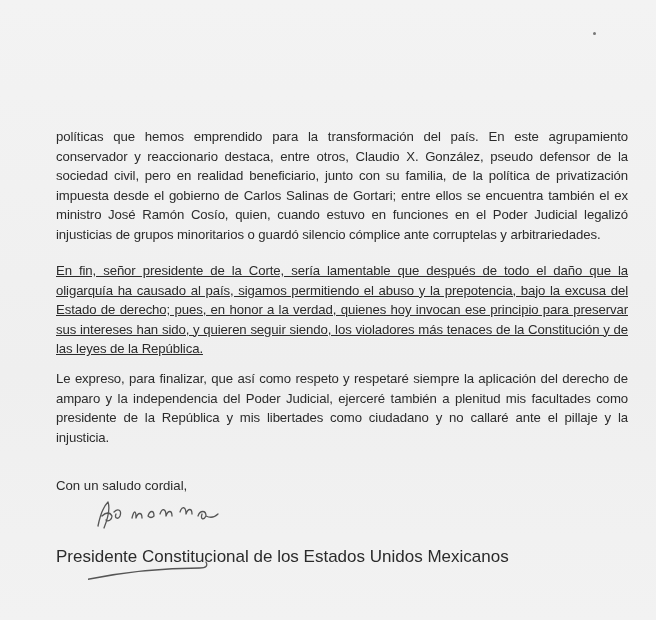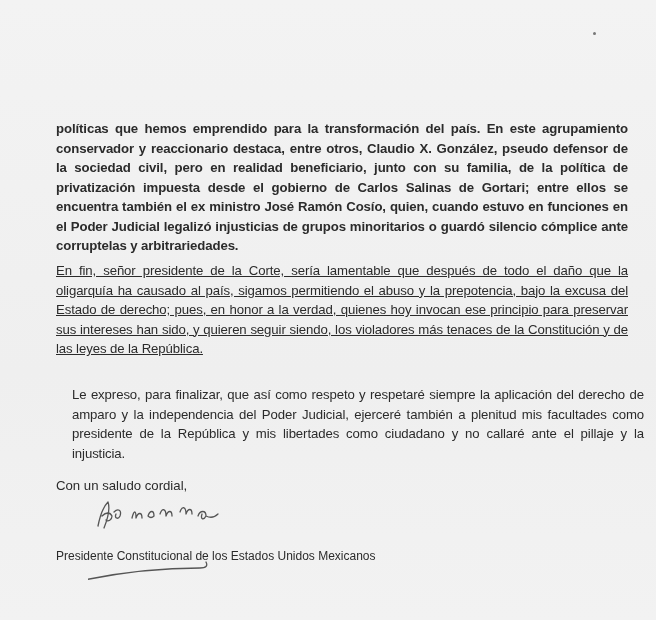--- a/index.html
+++ b/index.html
@@ -30,21 +30,21 @@
   }
   .body-text {
     position: absolute;
     left: 56px;
     width: 572px;
     font-size: 13.2px;
     line-height: 19.5px;
     text-align: justify;
     letter-spacing: -0.1px;
   }
-  .para-1 { top: 119px; font-weight: bold; }
+  .para-1 { top: 127px; }
   .para-2 { top: 261px; text-decoration: underline; }
   .para-3 { top: 369px; }
   .closing {
     position: absolute;
     left: 56px;
     top: 476px;
     font-size: 13.2px;
     line-height: 19.5px;
     text-align: right;
   }
@@ -52,42 +52,42 @@
     position: absolute;
     left: 56px;
     top: 528px;
     font-size: 13.2px;
     line-height: 19.5px;
   }
   .signer-title {
     position: absolute;
     left: 56px;
     top: 547px;
-    font-size: 12px;
+    font-size: 17px;
     line-height: 19.5px;
   }
   .signature {
     position: absolute;
     left: 88px;
     top: 498px;
     width: 150px;
     height: 92px;
   }
 </style>
 </head>
 <body>
 
 <div class="page">
   <div class="speck"></div>
 
   <p class="body-text para-1" style="margin:0">políticas que hemos emprendido para la transformación del país. En este agrupamiento conservador y reaccionario destaca, entre otros, Claudio X. González, pseudo defensor de la sociedad civil, pero en realidad beneficiario, junto con su familia, de la política de privatización impuesta desde el gobierno de Carlos Salinas de Gortari; entre ellos se encuentra también el ex ministro José Ramón Cosío, quien, cuando estuvo en funciones en el Poder Judicial legalizó injusticias de grupos minoritarios o guardó silencio cómplice ante corruptelas y arbitrariedades.</p>
 
   <p class="body-text para-2" style="margin:0">En fin, señor presidente de la Corte, sería lamentable que después de todo el daño que la oligarquía ha causado al país, sigamos permitiendo el abuso y la prepotencia, bajo la excusa del Estado de derecho; pues, en honor a la verdad, quienes hoy invocan ese principio para preservar sus intereses han sido, y quieren seguir siendo, los violadores más tenaces de la Constitución y de las leyes de la República.</p>
 
-  <p class="body-text para-3" style="margin:16px">Le expreso, para finalizar, que así como respeto y respetaré siempre la aplicación del derecho de amparo y la independencia del Poder Judicial, ejerceré también a plenitud mis facultades como presidente de la República y mis libertades como ciudadano y no callaré ante el pillaje y la injusticia.</p>
+  <p class="body-text para-3" style="margin:0">Le expreso, para finalizar, que así como respeto y respetaré siempre la aplicación del derecho de amparo y la independencia del Poder Judicial, ejerceré también a plenitud mis facultades como presidente de la República y mis libertades como ciudadano y no callaré ante el pillaje y la injusticia.</p>
 
   <div class="closing">Con un saludo cordial,</div>
 
   <svg class="signature" viewBox="0 0 150 92">
     <g fill="none" stroke="#555555" stroke-width="1.3" stroke-linecap="round" stroke-linejoin="round">
 
       <path d="M10 28 C12 18, 16 8, 20 4 C22 10, 20 20, 16 30 M14 18 C18 14, 22 14, 24 18 C24 22, 20 24, 18 22"></path>
       <path d="M26 14 C30 10, 34 12, 32 18 C30 22, 26 20, 28 16"></path>
 
       <path d="M44 20 C46 12, 48 12, 48 20 C50 14, 54 14, 54 20"></path>

